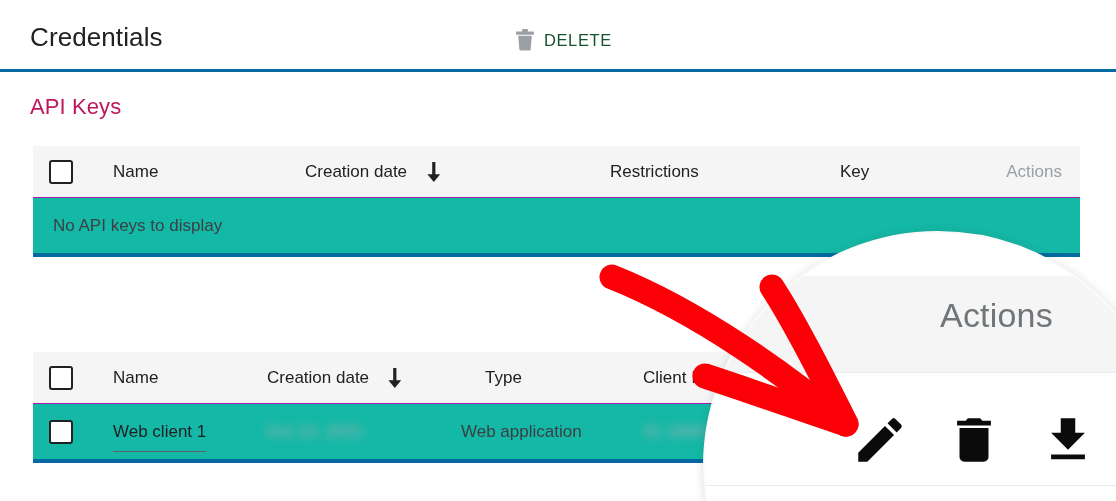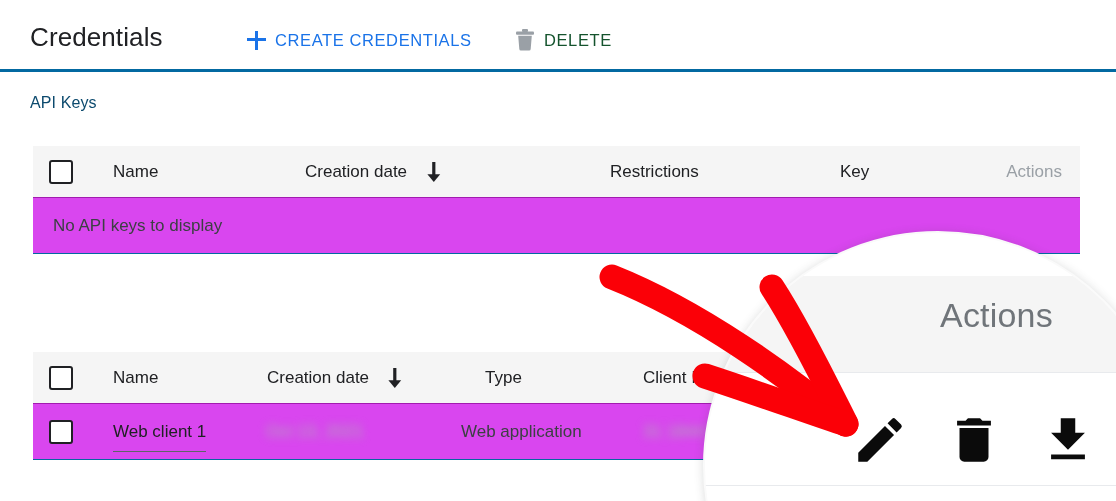--- a/index.html
+++ b/index.html
@@ -68,22 +68,22 @@
     background: #1a73e8;
   }
   .plus-icon::before { left: 0; top: 7.5px; width: 19px; height: 3.4px; }
   .plus-icon::after  { top: 0; left: 7.8px; height: 19px; width: 3.4px; }
   .trash-icon { flex: none; display: block; }
 
   
   .section-title {
     position: absolute;
     left: 30px;
-    font-size: 16px;
-    color: #0c4a6e;
+    font-size: 22px;
+    color: #be185d;
     font-weight: 400;
     letter-spacing: .1px;
     white-space: nowrap;
   }
   #apikeys-title { top: 94px; }
   #oauth-title   { top: 300px; }
 
   .table {
     position: absolute;
     left: 33px;
@@ -94,22 +94,22 @@
 
   .thead {
     position: relative;
     height: 51px;
     background: #f5f5f5;
     border-bottom: 1px solid #a21caf;
   }
   .trow {
     position: relative;
     height: 55px;
-    background: #d946ef;
-    border-bottom: 1px solid #0369a1;
+    background: #14b8a6;
+    border-bottom: 4px solid #0369a1;
   }
   .cell {
     position: absolute;
     top: 50%;
     transform: translateY(-50%);
     font-size: 17px;
     color: #202124;
     white-space: nowrap;
   }
   .thead .cell { font-weight: 500; }
@@ -216,24 +216,20 @@
   }
 </style>
 </head>
 <body>
 
 <div id="screen">
 
   <div class="toolbar">
     <div class="page-title">Credentials</div>
 
-    <div class="tb-btn tb-create">
-      <span class="plus-icon"></span>
-      <span class="tb-label">CREATE CREDENTIALS</span>
-    </div>
 
     <div class="tb-btn tb-delete">
       <span>
         <svg class="trash-icon" width="20" height="22" viewBox="0 0 20 22" aria-hidden="true">
           <rect x="1" y="2.5" width="18" height="3.2" rx="1" fill="#9aa0a6"></rect>
           <rect x="7" y="0" width="6" height="3" rx="1" fill="#9aa0a6"></rect>
           <path d="M3.2 6.8 h13.6 l-1.1 13.2 a1.6 1.6 0 0 1 -1.6 1.5 h-8.2 a1.6 1.6 0 0 1 -1.6 -1.5 z" fill="#9aa0a6"></path>
         </svg>
       </span>
       <span class="tb-label">DELETE</span>

